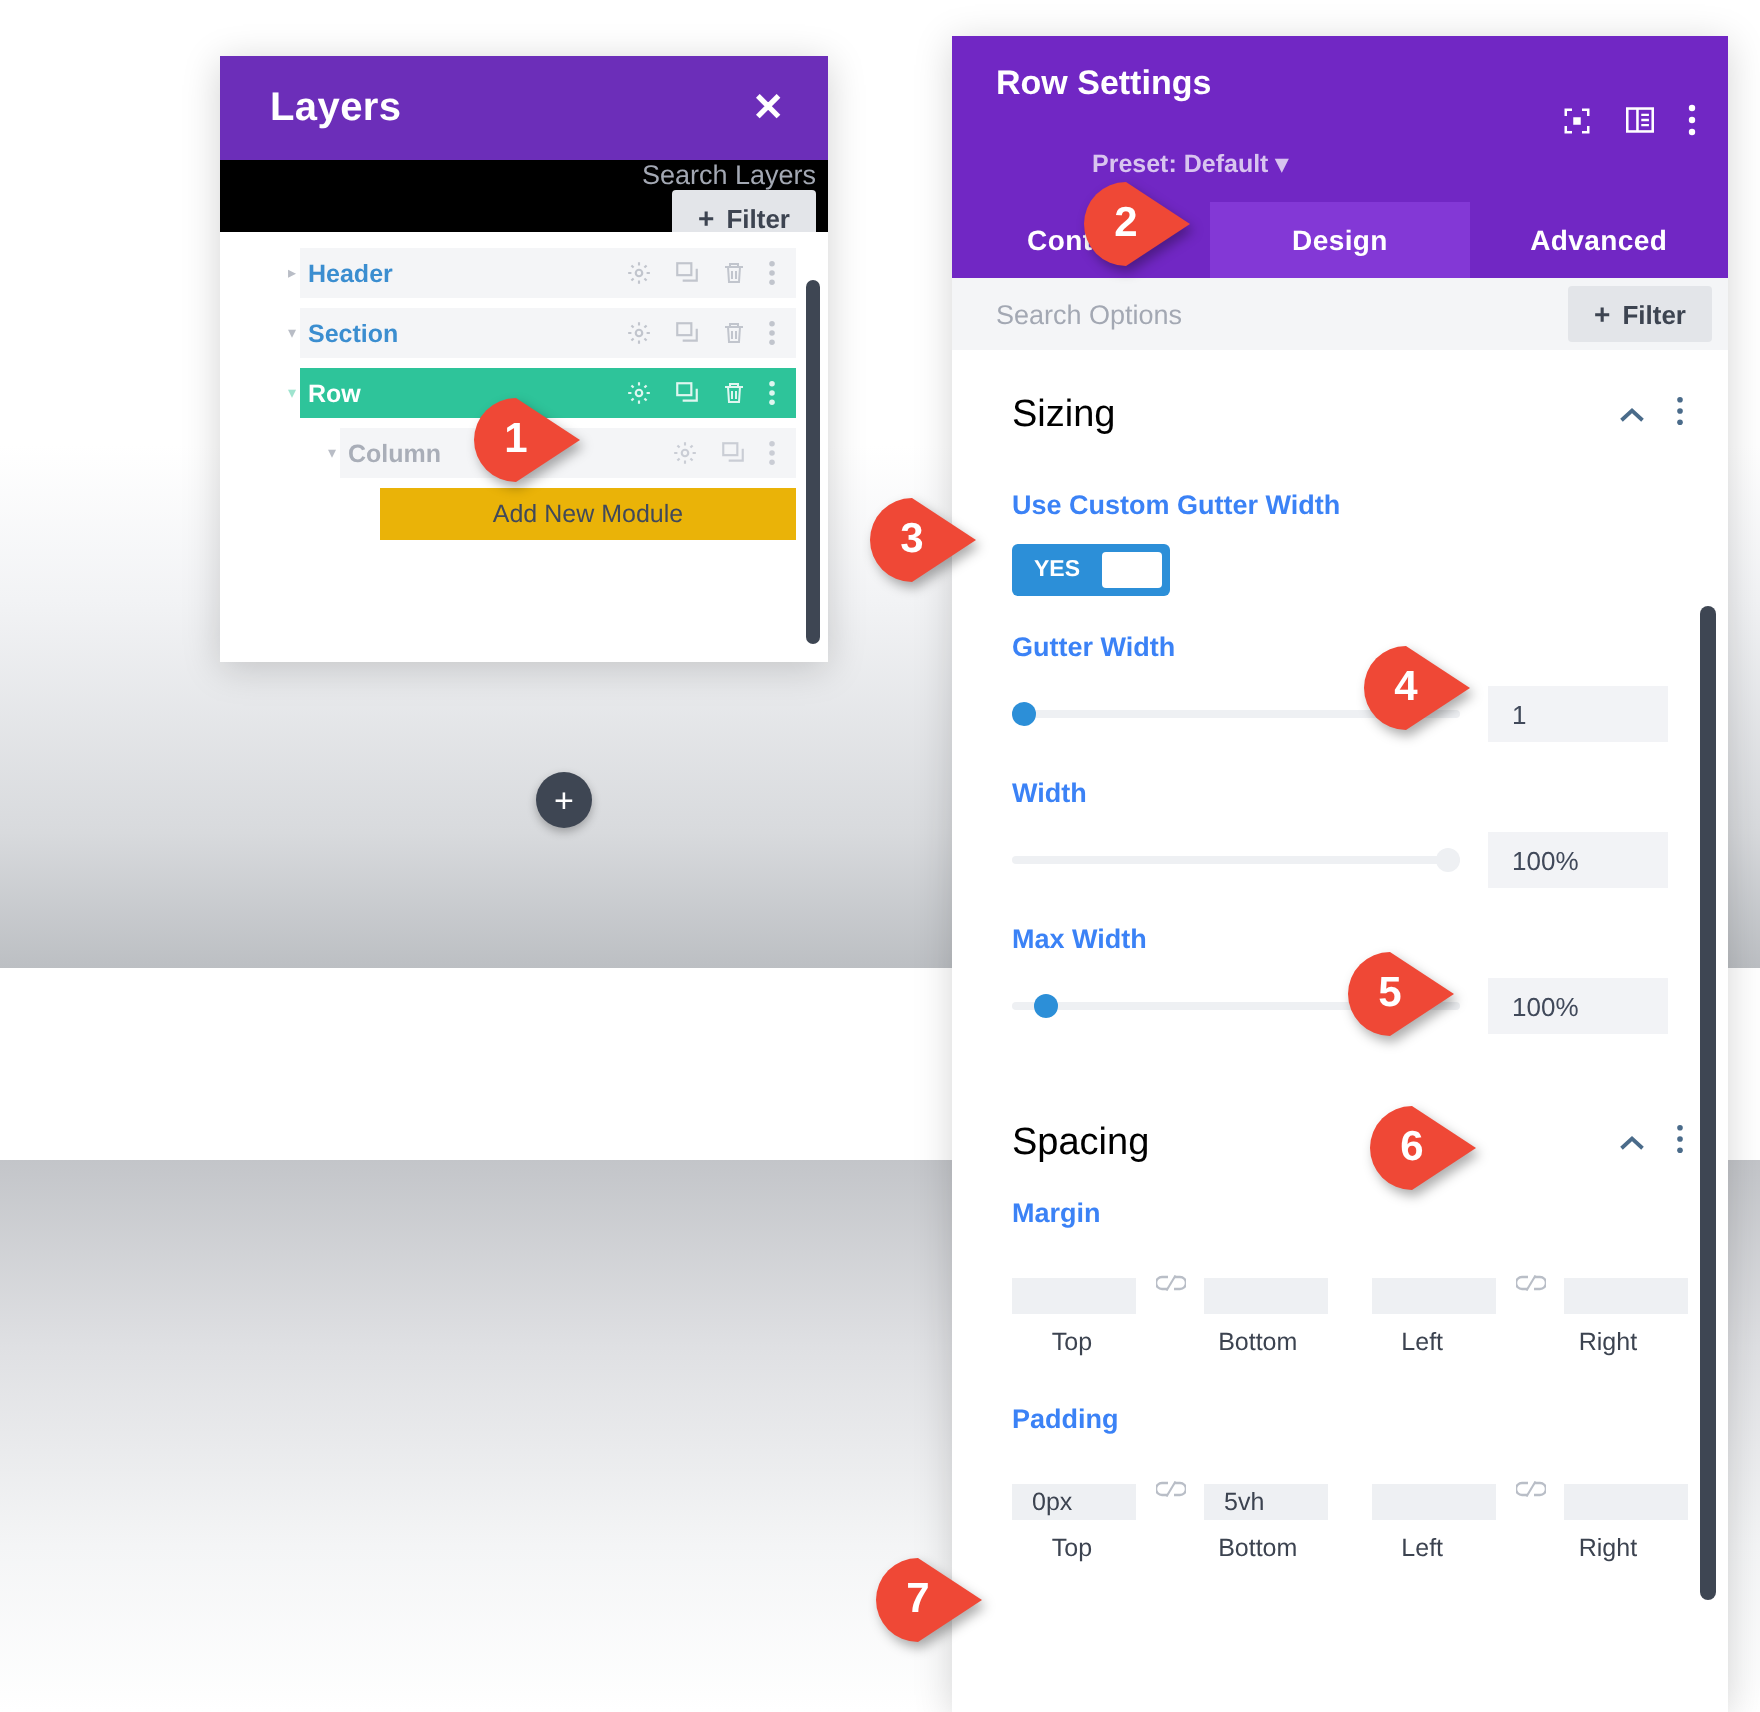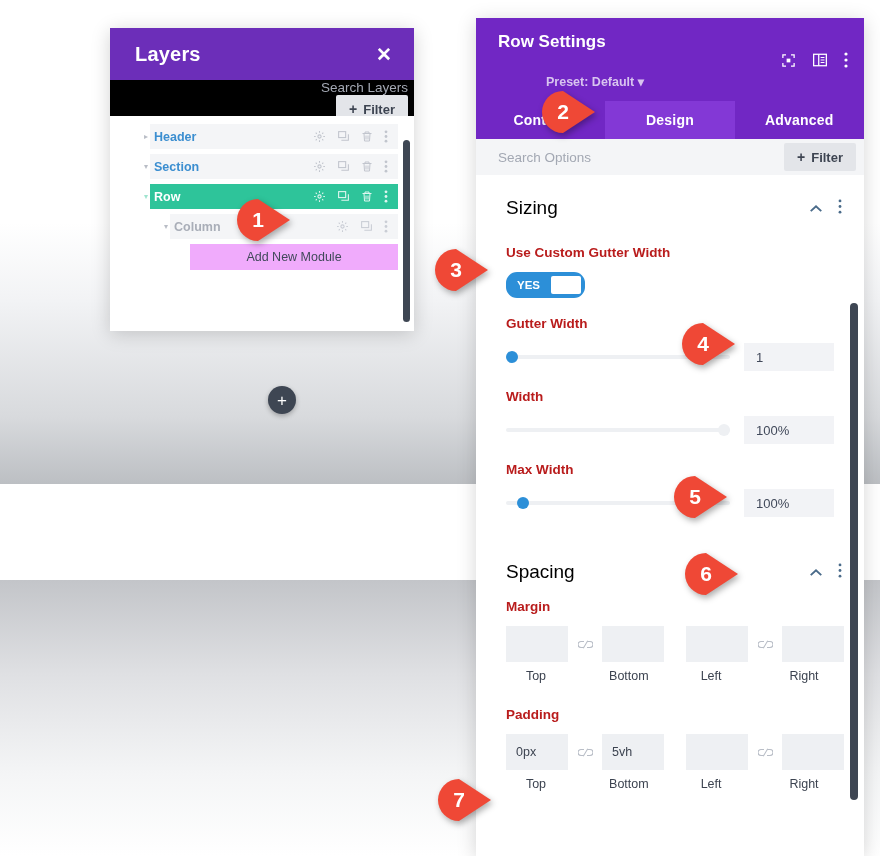--- a/index.html
+++ b/index.html
@@ -66,21 +66,21 @@
   .lrow .lname { color:#3b8ed0; font-weight:bold; flex:1; }
   .lrow.sel { background:#2ec49a; margin-left:40px; }
   .lrow.sel .lname { color:#ffffff; }
   .lrow.col { background:#f4f5f7; margin-left:60px; }
   .lrow.col .lname { color:#a9aeb8; font-weight:bold; }
   .lrow .icons { display:flex; align-items:center; gap:11px; padding-right:10px; }
   .lrow .icons svg { display:block; }
   .ico { opacity:.85; }
 
   .addmod {
-    margin:3px 16px 0 80px; height:26px; background:#f0abfc;
+    margin:3px 16px 0 80px; height:26px; background:#eab308;
     display:flex; align-items:center; justify-content:center;
     font-size:12.5px; color:#41495a;
   }
 
   .lscroll { position:absolute; right:4px; top:24px; width:7px; height:182px; background:#3e4653; border-radius:4px; }
 
   
   #rowset {
     position:absolute; left:476px; top:18px; width:388px; height:838px;
     background:#ffffff; box-shadow:0 3px 18px rgba(0,0,0,.17);
@@ -104,42 +104,42 @@
 
   .rs-body { padding:0 0 0 0; background:#fff; position:relative; height:762px; }
   .sec-head {
     display:flex; align-items:center; justify-content:space-between;
     padding:22px 22px 8px 30px;
   }
   .sec-title { color:#000000; font-size:19px; }
   .sec-icons { display:flex; align-items:center; gap:15px; }
 
   .field { padding:0 30px; margin-top:18px; }
-  .flabel { font-size:13.5px; color:#b91c1c; font-weight:bold; margin-bottom:12px; }
+  .flabel { font-size:13.5px; color:#3b82f6; font-weight:bold; margin-bottom:12px; }
 
   .toggle { display:inline-flex; align-items:center; height:26px; border-radius:3px; overflow:hidden; }
-  .toggle.on { background:#2c8fd8;border-radius:11px; }
+  .toggle.on { background:#2c8fd8; }
   .toggle.on .tlabel { color:#fff; font-size:11.5px; font-weight:bold; padding:0 11px; }
   .toggle.on .knob { width:30px; height:18px; background:#fff; border-radius:2px; margin-right:4px; }
   .toggle.off { background:#eceef1; }
   .toggle.off .knob { width:30px; height:18px; background:#fff; border-radius:2px; margin:0 4px; border:1px solid #e0e2e6;}
   .toggle.off .tlabel { color:#aeb3bd; font-size:11.5px; font-weight:bold; padding:0 11px 0 3px; }
 
   .sliderrow { display:flex; align-items:center; gap:14px; }
   .track { flex:1; height:4px; background:#eef0f3; border-radius:3px; position:relative; }
   .knobdot { position:absolute; top:-4px; width:12px; height:12px; border-radius:50%; background:#2c8fd8; }
   .numbox {
     width:90px; height:28px; background:#f2f3f6; display:flex; align-items:center;
     padding-left:12px; font-size:13px; color:#41495a;
   }
 
   
   .spacegrid { display:flex; align-items:flex-start; padding:0 30px; margin-top:10px; }
   .sgroup { display:flex; align-items:center; }
-  .sbox { width:62px; height:36px; background:#eef0f3; display:flex; align-items:center; padding-left:10px; font-size:12.5px; color:#3c4350; }
+  .sbox { width:62px; height:18px; background:#eef0f3; display:flex; align-items:center; padding-left:10px; font-size:12.5px; color:#3c4350;margin-top:13px; }
   .linkico { width:34px; display:flex; align-items:center; justify-content:center; }
   .divider { width:1px; height:30px; background:#c9ccd2; margin:0 11px; }
   .slabels { display:flex; padding:0 30px; margin-top:7px; font-size:12.5px; color:#3c4350; }
   .slab { width:62px; text-align:center; }
   .sgap { width:34px; }
   .sdiv { width:23px; }
 
   
   .rs-scroll { position:absolute; right:6px; top:128px; width:8px; height:497px; background:#3e4653; border-radius:4px; }
 

